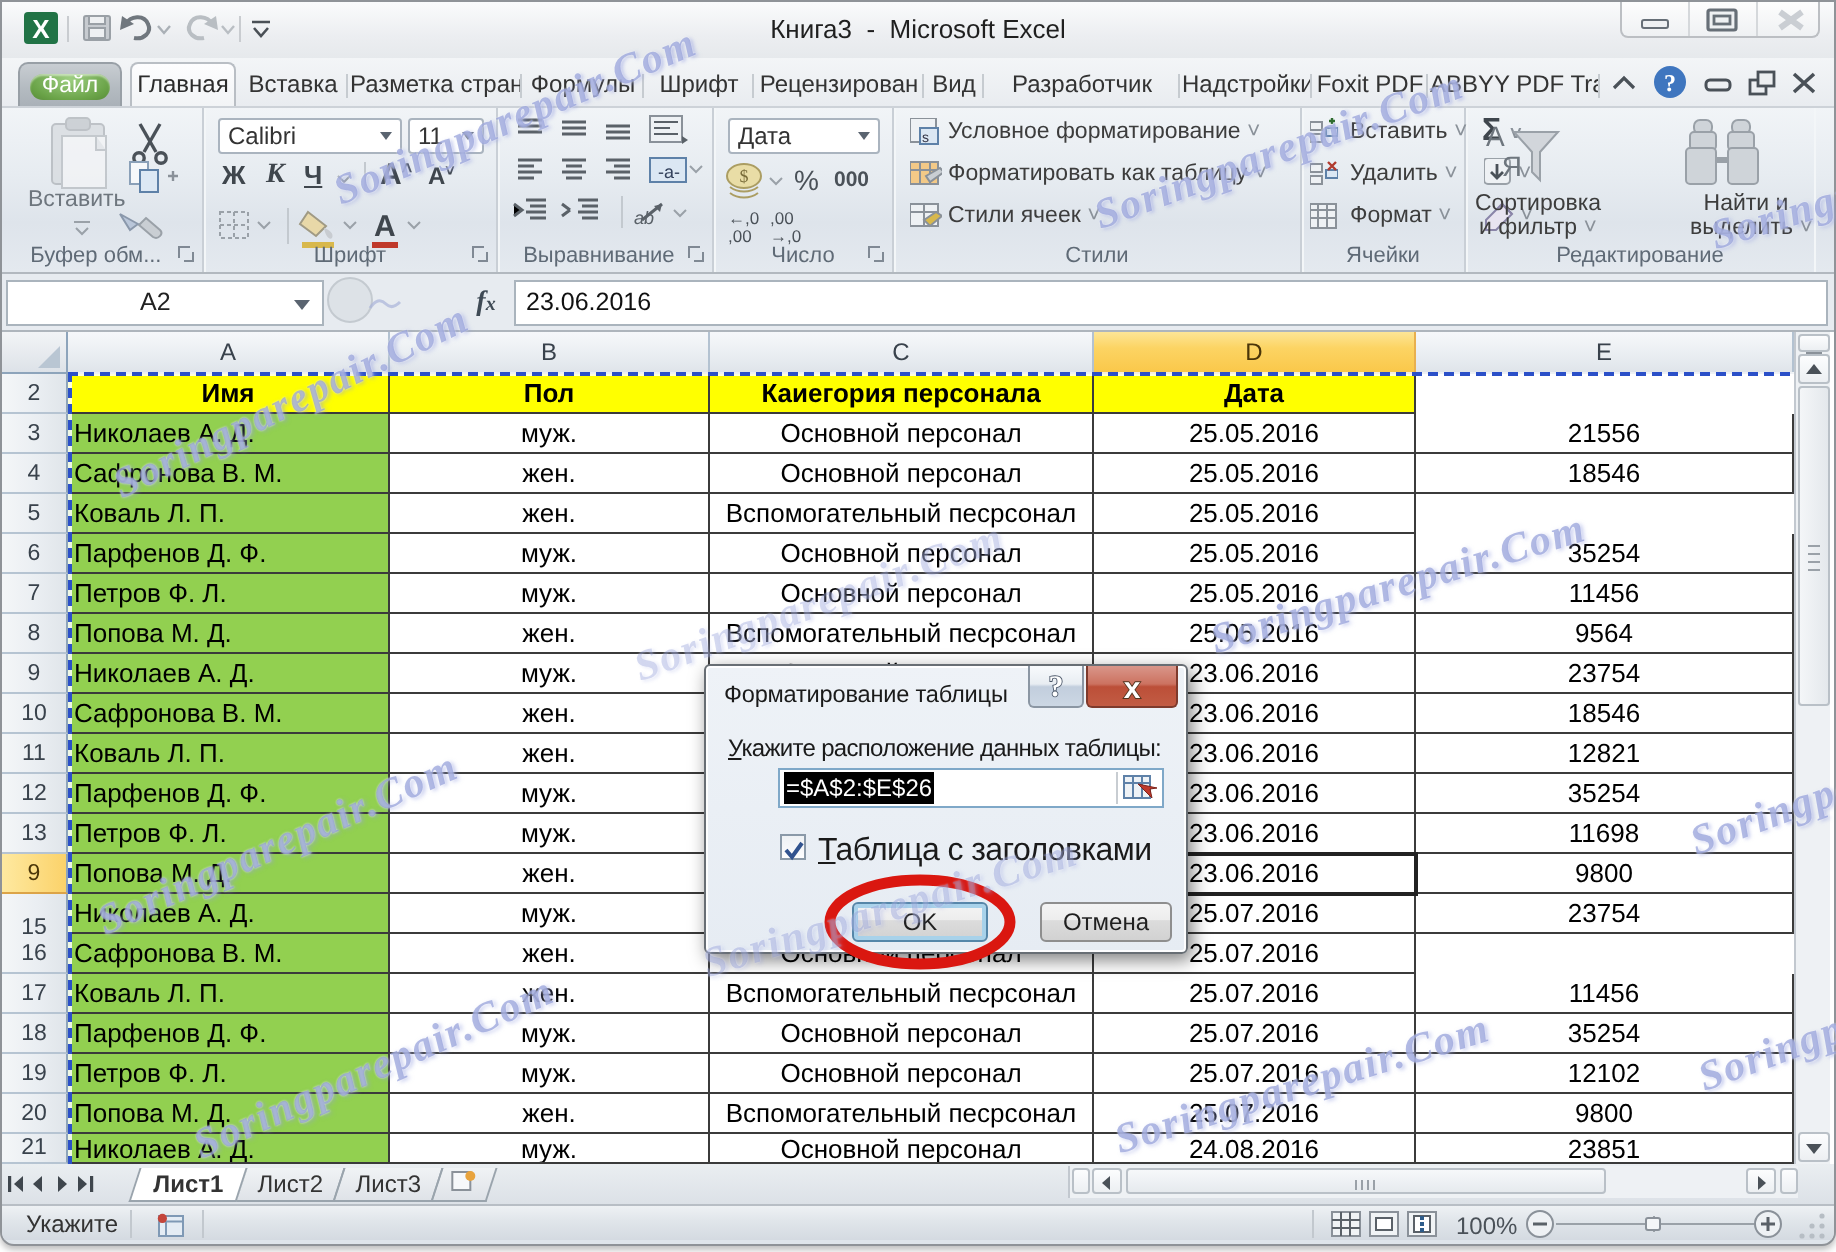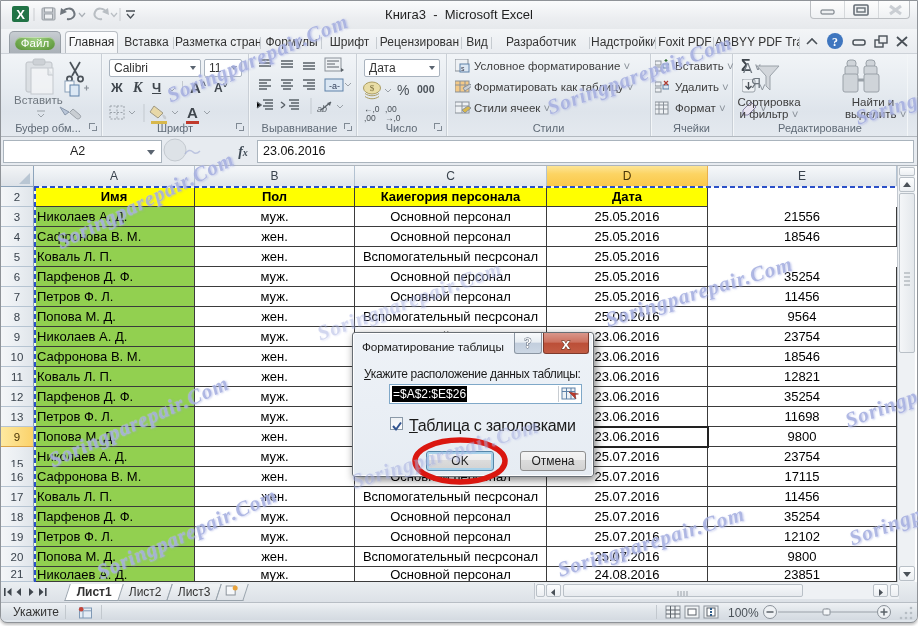--- a/index.html
+++ b/index.html
@@ -429,21 +429,20 @@
 <div class="cell green" style="left:33px;top:281px;width:161px;height:20px;padding-left:3px">Николаев А. Д.</div>
 <div class="cell" style="left:194px;top:281px;width:160px;height:20px">муж.</div>
 <div class="cell" style="left:354px;top:281px;width:192px;height:20px">Основной персонал</div>
 <div class="cell" style="left:546px;top:281px;width:161px;height:20px">25.07.2016</div>
 <div class="cell" style="left:707px;top:281px;width:189px;height:20px">23754</div>
 <div class="rowhdr" style="top:301px;height:20px">16</div>
 <div class="cell green" style="left:33px;top:301px;width:161px;height:20px;padding-left:3px">Сафронова В. М.</div>
 <div class="cell" style="left:194px;top:301px;width:160px;height:20px">жен.</div>
 <div class="cell" style="left:354px;top:301px;width:192px;height:20px">Основной персонал</div>
 <div class="cell" style="left:546px;top:301px;width:161px;height:20px">25.07.2016</div>
-<div class="cell" style="left:707px;top:301px;width:189px;height:20px">17115</div>
 <div class="rowhdr" style="top:321px;height:20px">17</div>
 <div class="cell green" style="left:33px;top:321px;width:161px;height:20px;padding-left:3px">Коваль Л. П.</div>
 <div class="cell" style="left:194px;top:321px;width:160px;height:20px">жен.</div>
 <div class="cell" style="left:354px;top:321px;width:192px;height:20px">Вспомогательный песрсонал</div>
 <div class="cell" style="left:546px;top:321px;width:161px;height:20px">25.07.2016</div>
 <div class="cell" style="left:707px;top:321px;width:189px;height:20px">11456</div>
 <div class="rowhdr" style="top:341px;height:20px">18</div>
 <div class="cell green" style="left:33px;top:341px;width:161px;height:20px;padding-left:3px">Парфенов Д. Ф.</div>
 <div class="cell" style="left:194px;top:341px;width:160px;height:20px">муж.</div>
 <div class="cell" style="left:354px;top:341px;width:192px;height:20px">Основной персонал</div>

